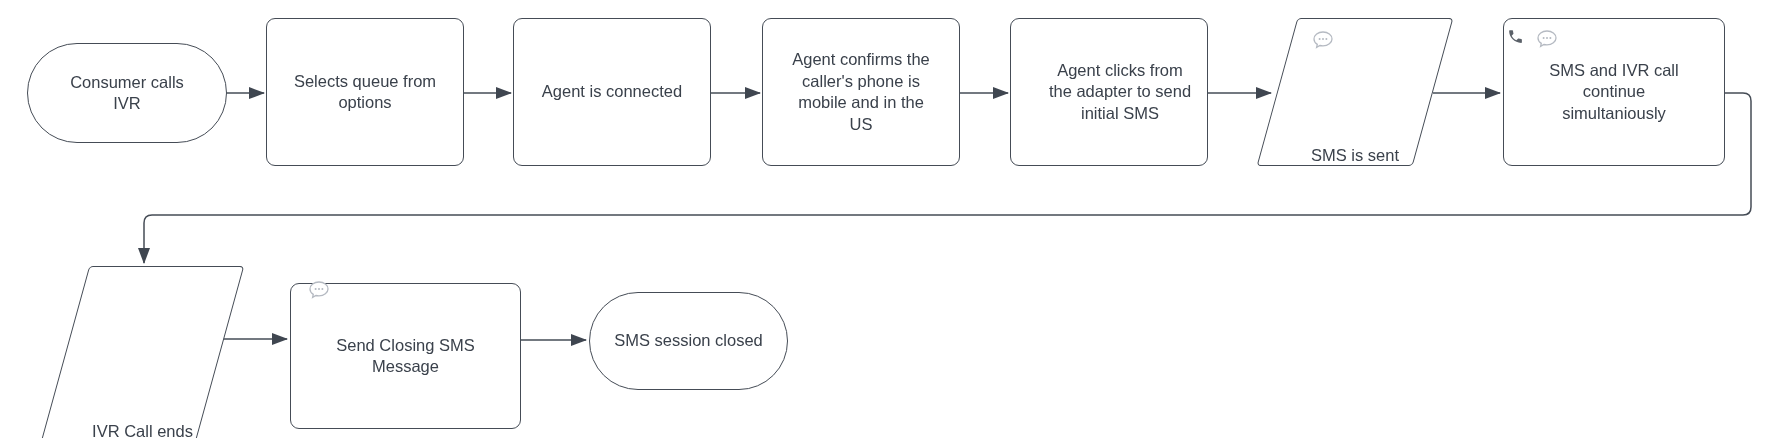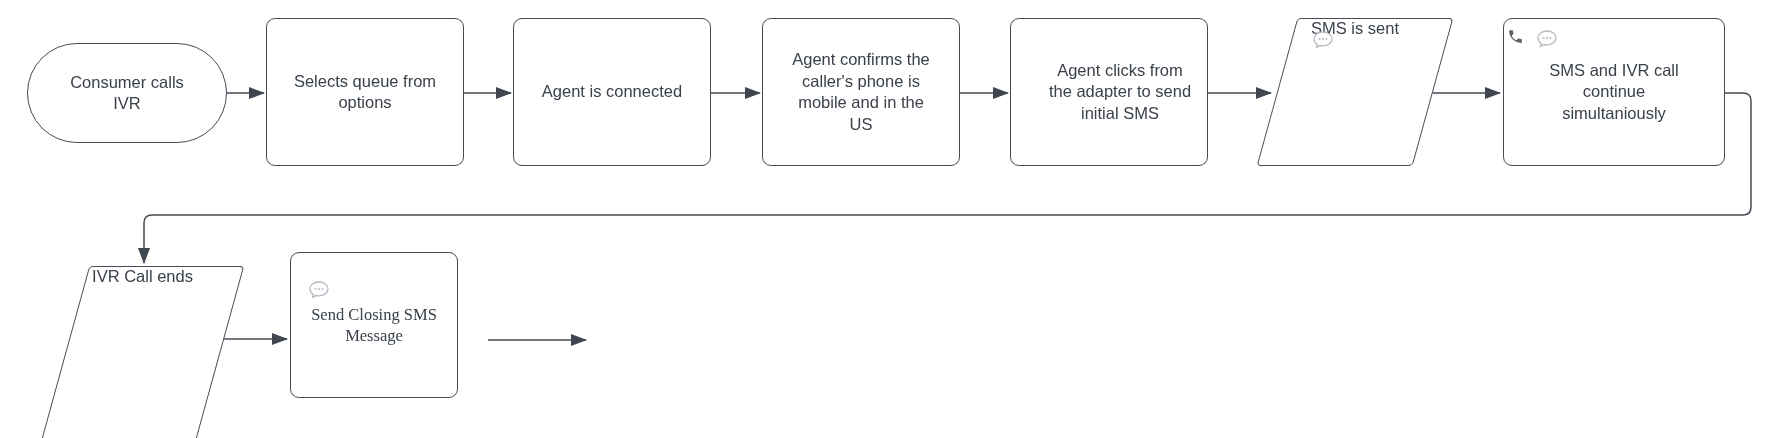--- a/index.html
+++ b/index.html
@@ -30,21 +30,21 @@
     white-space: pre-line;
     text-align: center;
     color: #3a414b;
     font-size: 16.5px;
     line-height: 21.5px;
   }
   .stadium { border-radius: 60px; }
   .para-wrap {
     position: absolute;
     display: flex;
-    align-items: flex-start;
+    align-items: flex-end;
     justify-content: center;
   }
   .para-bg {
     position: absolute;
     left: 0; top: 0; right: 0; bottom: 0;
     background: #ffffff;
     border: 1.5px solid #454c56;
     border-radius: 4px;
     transform: skewX(-15.4deg);
   }
@@ -111,25 +111,28 @@
     <div class="label">SMS and IVR call
 continue
 simultaniously</div>
   </div>
 
   <div class="para-wrap" style="left:65px; top:266px; width:155px; height:176px;">
     <div class="para-bg"></div>
     <div class="label">IVR Call ends</div>
   </div>
 
-  <div class="node" style="left:290px; top:252px; width:168px; height:146px;font-family:Liberation Serif, serif;">
+  <div class="node" style="left:290px; top:283px; width:231px; height:146px;">
     <div class="label">Send Closing SMS
 Message</div>
   </div>
 
+  <div class="node stadium" style="left:589px; top:292px; width:199px; height:98px;">
+    <div class="label">SMS session closed</div>
+  </div>
 
   <svg class="corner-icon" style="left:1313px; top:31px;" width="20" height="18" viewBox="0 0 20 18">
     <path d="M10 1 C5.03 1 1 4.13 1 8 c0 2.18 1.28 4.13 3.28 5.41 L3.6 16.4 l3.3 -1.9 c1 .25 2.03 .4 3.1 .4 4.97 0 9 -3.13 9 -7 S14.97 1 10 1 Z" fill="#ffffff" stroke="#b5bac2" stroke-width="1.3"></path>
     <circle cx="6.6" cy="8" r="1" fill="#b5bac2"></circle>
     <circle cx="10" cy="8" r="1" fill="#b5bac2"></circle>
     <circle cx="13.4" cy="8" r="1" fill="#b5bac2"></circle>
   </svg>
 
   <svg class="corner-icon" style="left:1507px; top:28px;" width="17" height="17" viewBox="0 0 24 24">
     <path d="M6.62 10.79c1.44 2.83 3.76 5.14 6.59 6.59l2.2-2.2c.27-.27.67-.36 1.02-.24 1.12.37 2.33.57 3.57.57.55 0 1 .45 1 1V20c0 .55-.45 1-1 1-9.39 0-17-7.61-17-17 0-.55.45-1 1-1h3.5c.55 0 1 .45 1 1 0 1.25.2 2.45.57 3.57.11.35.03.74-.25 1.02l-2.2 2.2z" fill="#5b6169"></path>

